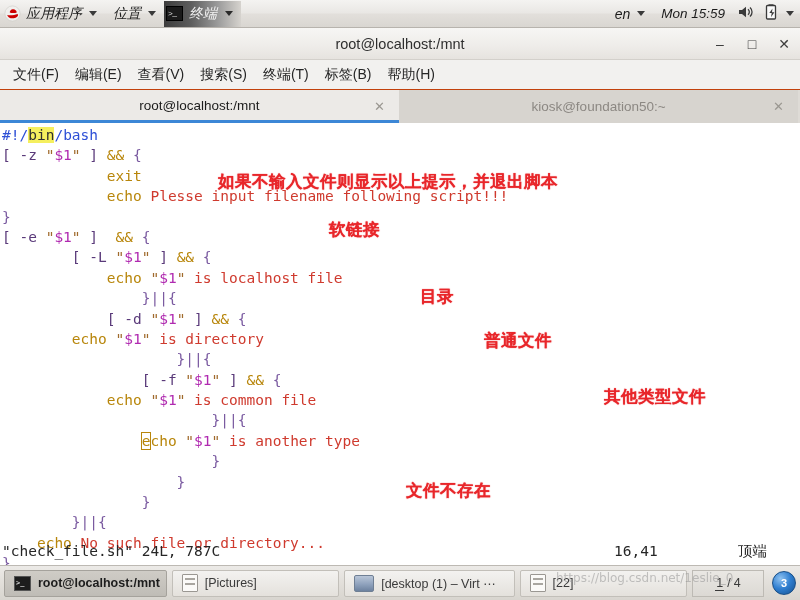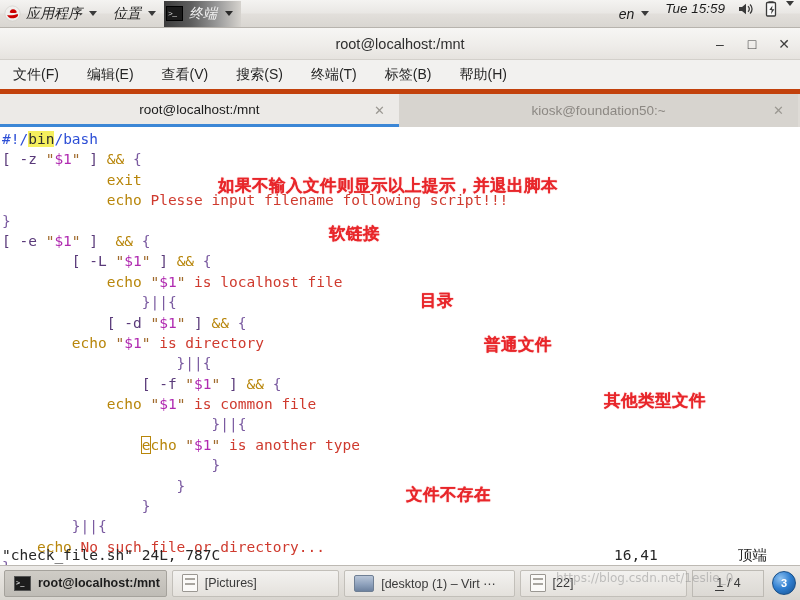--- a/index.html
+++ b/index.html
@@ -22,21 +22,21 @@
     font-style:italic;
   }
   .panel-item{display:flex;align-items:center;gap:5px;padding:0 8px;height:26px;cursor:default;}
   .panel-item.first{padding-left:4px;}
   .caret{
     width:0;height:0;border-left:4px solid transparent;border-right:4px solid transparent;
     border-top:5px solid #3a3a3a;display:inline-block;margin-left:2px;
   }
   .rh-logo{width:17px;height:17px;position:relative;display:inline-block;}
   .panel-spacer{flex:1;}
-  .panel-right{display:flex;gap:2px;padding-right:6px;}
+  .panel-right{display:flex;align-items:center;gap:2px;padding-right:6px;}
   .clock{font-size:13.5px;padding:0 6px;white-space:nowrap;}
   .term-panel-btn{
     display:flex;align-items:center;gap:6px;height:26px;padding:0 8px 0 2px;
     background:linear-gradient(to right,#3c3c3c 0%,#5d5d5d 35%,#9b9b9b 70%,#d6d3ce 100%);
     color:#f2f2f2;
   }
   .term-ico{
     width:17px;height:15px;background:#1a1a1a;border:1px solid #000;
     color:#dcdcdc;font-family:"Liberation Mono","DejaVu Sans Mono",monospace;
     font-size:8px;line-height:13px;padding-left:1px;box-sizing:border-box;
@@ -51,22 +51,22 @@
     position:relative;height:31px;
     background:linear-gradient(to bottom,#f7f6f4 0%,#eeece9 60%,#e6e3df 100%);
     border-bottom:1px solid #d3d0cb;
     display:flex;align-items:center;justify-content:center;
   }
   .win-title{font-size:14.5px;color:#2e2e2e;}
   .win-btns{position:absolute;right:8px;top:0;height:31px;display:flex;align-items:center;gap:16px;}
   .win-btn{width:16px;height:16px;display:flex;align-items:center;justify-content:center;
            font-size:14px;color:#3d3d3d;cursor:pointer;}
   .menubar{
-    height:29px;display:flex;align-items:center;padding-left:6px;gap:14px;
-    background:#f2f1ef;border-bottom:5px solid #c2410c;
+    height:29px;display:flex;align-items:center;padding-left:6px;gap:2px;
+    background:#f2f1ef;border-bottom:1px solid #c2410c;
   }
   .menu-item{padding:3px 7px;font-size:14px;color:#262626;cursor:default;}
 
   
   .tabbar{height:33px;display:flex;background:#dedbd6;}
   .tab{
     position:relative;display:flex;align-items:center;justify-content:center;
     width:399px;height:33px;font-size:13.5px;box-sizing:border-box;
   }
   .tab.active{background:#eceae7;color:#1c1c1c;border-bottom:3px solid #3c87d6;}
@@ -196,21 +196,21 @@
       <span class="caret" style="border-top-color:#2a2a2a"></span>
     </div>
 
     <div class="panel-spacer"></div>
 
     <div class="panel-right">
       <div class="panel-item">
         <span>en</span>
         <span class="caret"></span>
       </div>
-      <div class="clock">Tue 15:59</div>
+      <div class="clock">Mon 15:59</div>
       <span style="padding:0 4px;">
         <svg width="18" height="16" viewBox="0 0 18 16">
           <path d="M2 6h3l4-3.2v10.4L5 10H2z" fill="#3a3a3a"></path>
           <path d="M11 5.2a3.6 3.6 0 0 1 0 5.6" stroke="#3a3a3a" stroke-width="1.3" fill="none"></path>
           <path d="M13 3.4a6.2 6.2 0 0 1 0 9.2" stroke="#3a3a3a" stroke-width="1.3" fill="none"></path>
         </svg>
       </span>
       <span style="padding:0 3px;">
         <svg width="15" height="17" viewBox="0 0 15 17">
           <rect x="2.5" y="1.5" width="9" height="13.5" rx="1" fill="#fafafa" stroke="#3a3a3a" stroke-width="1.3"></rect>

